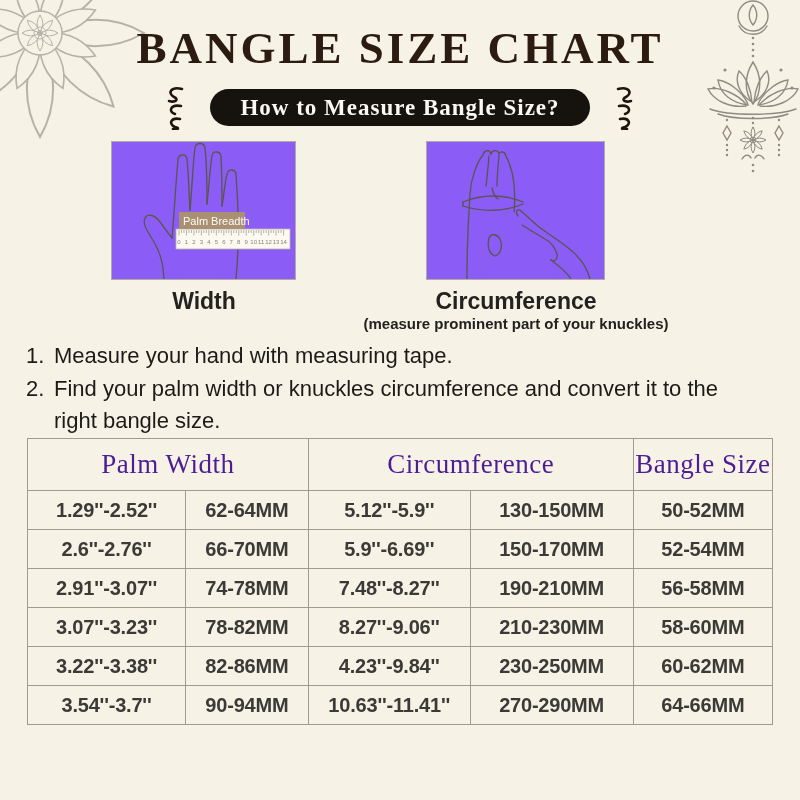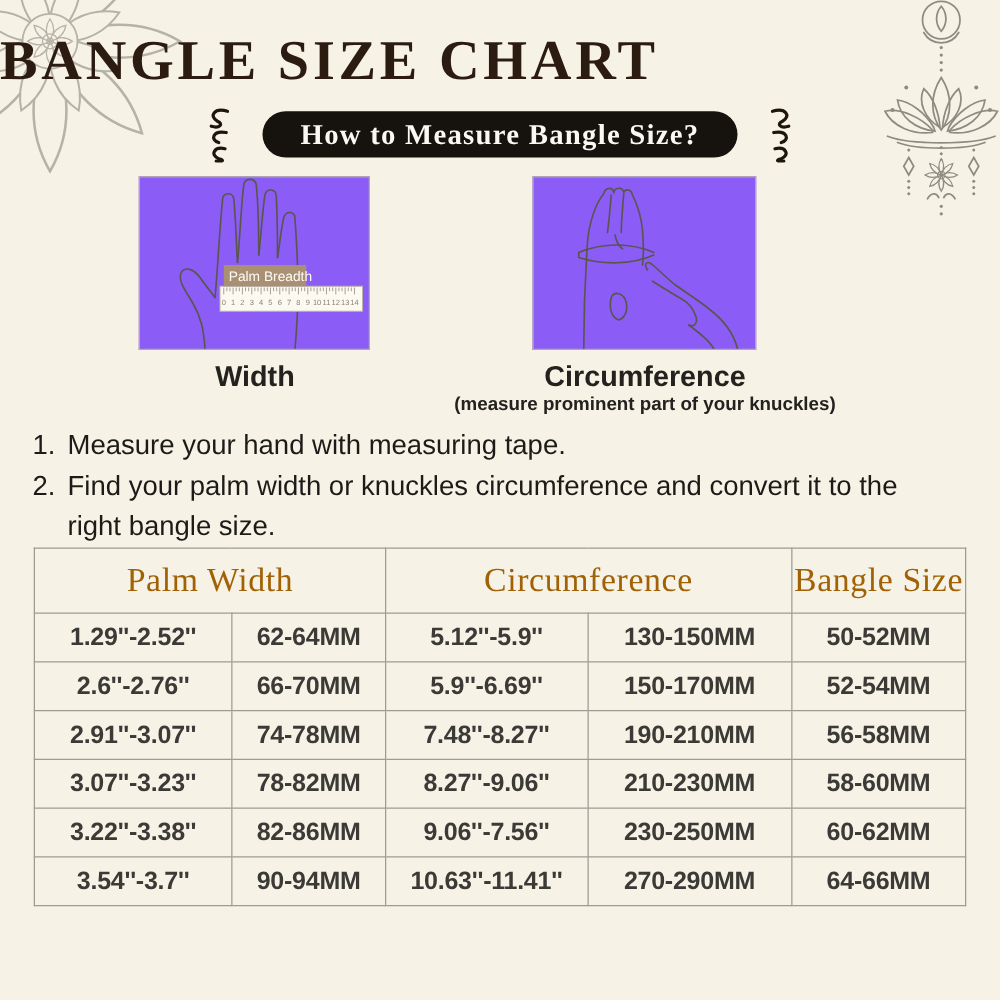--- a/index.html
+++ b/index.html
@@ -12,21 +12,21 @@
   }
   
   .deco{position:absolute;pointer-events:none;}
   #mandala{left:0;top:0;}
   #lotus-ornament{right:0;top:0;}
   .orn-stroke{fill:none;stroke:#8f8b82;stroke-width:1.4;stroke-linecap:round;}
   .orn-dot{fill:#8f8b82;stroke:none;}
   
   .page-title{
     position:absolute;top:22px;left:0;width:100%;
-    text-align:left;
+    text-align:center;
     font-family:"Liberation Serif",serif;
     font-weight:700;font-size:45px;letter-spacing:3px;
     color:#2b1b10;
   }
   
   .badge-row{
     position:absolute;top:84px;left:0;width:100%;
     display:flex;align-items:center;justify-content:center;gap:24px;
   }
   .badge-pill{
@@ -74,21 +74,21 @@
     border-collapse:collapse;table-layout:fixed;
     background:transparent;
   }
   .size-table th,.size-table td{
     border:1px solid #9e9b93;text-align:center;vertical-align:middle;
     overflow:hidden;
   }
   .size-table th{
     height:49px;
     font-family:"Liberation Serif",serif;
-    font-weight:400;font-size:27px;color:#a16207;letter-spacing:0.5px;
+    font-weight:400;font-size:27px;color:#4c1d95;letter-spacing:0.5px;
   }
   .size-table td{
     height:36px;
     font-family:"Liberation Sans",sans-serif;
     font-weight:700;font-size:20px;color:#3b3a36;letter-spacing:-0.2px;
   }
 </style>
 </head>
 <body>
 
@@ -362,21 +362,21 @@
         <tr>
           <td>3.07''-3.23''</td>
           <td>78-82MM</td>
           <td>8.27''-9.06''</td>
           <td>210-230MM</td>
           <td>58-60MM</td>
         </tr>
         <tr>
           <td>3.22''-3.38''</td>
           <td>82-86MM</td>
-          <td>9.06''-7.56''</td>
+          <td>4.23''-9.84''</td>
           <td>230-250MM</td>
           <td>60-62MM</td>
         </tr>
         <tr>
           <td>3.54''-3.7''</td>
           <td>90-94MM</td>
           <td>10.63''-11.41''</td>
           <td>270-290MM</td>
           <td>64-66MM</td>
         </tr>

